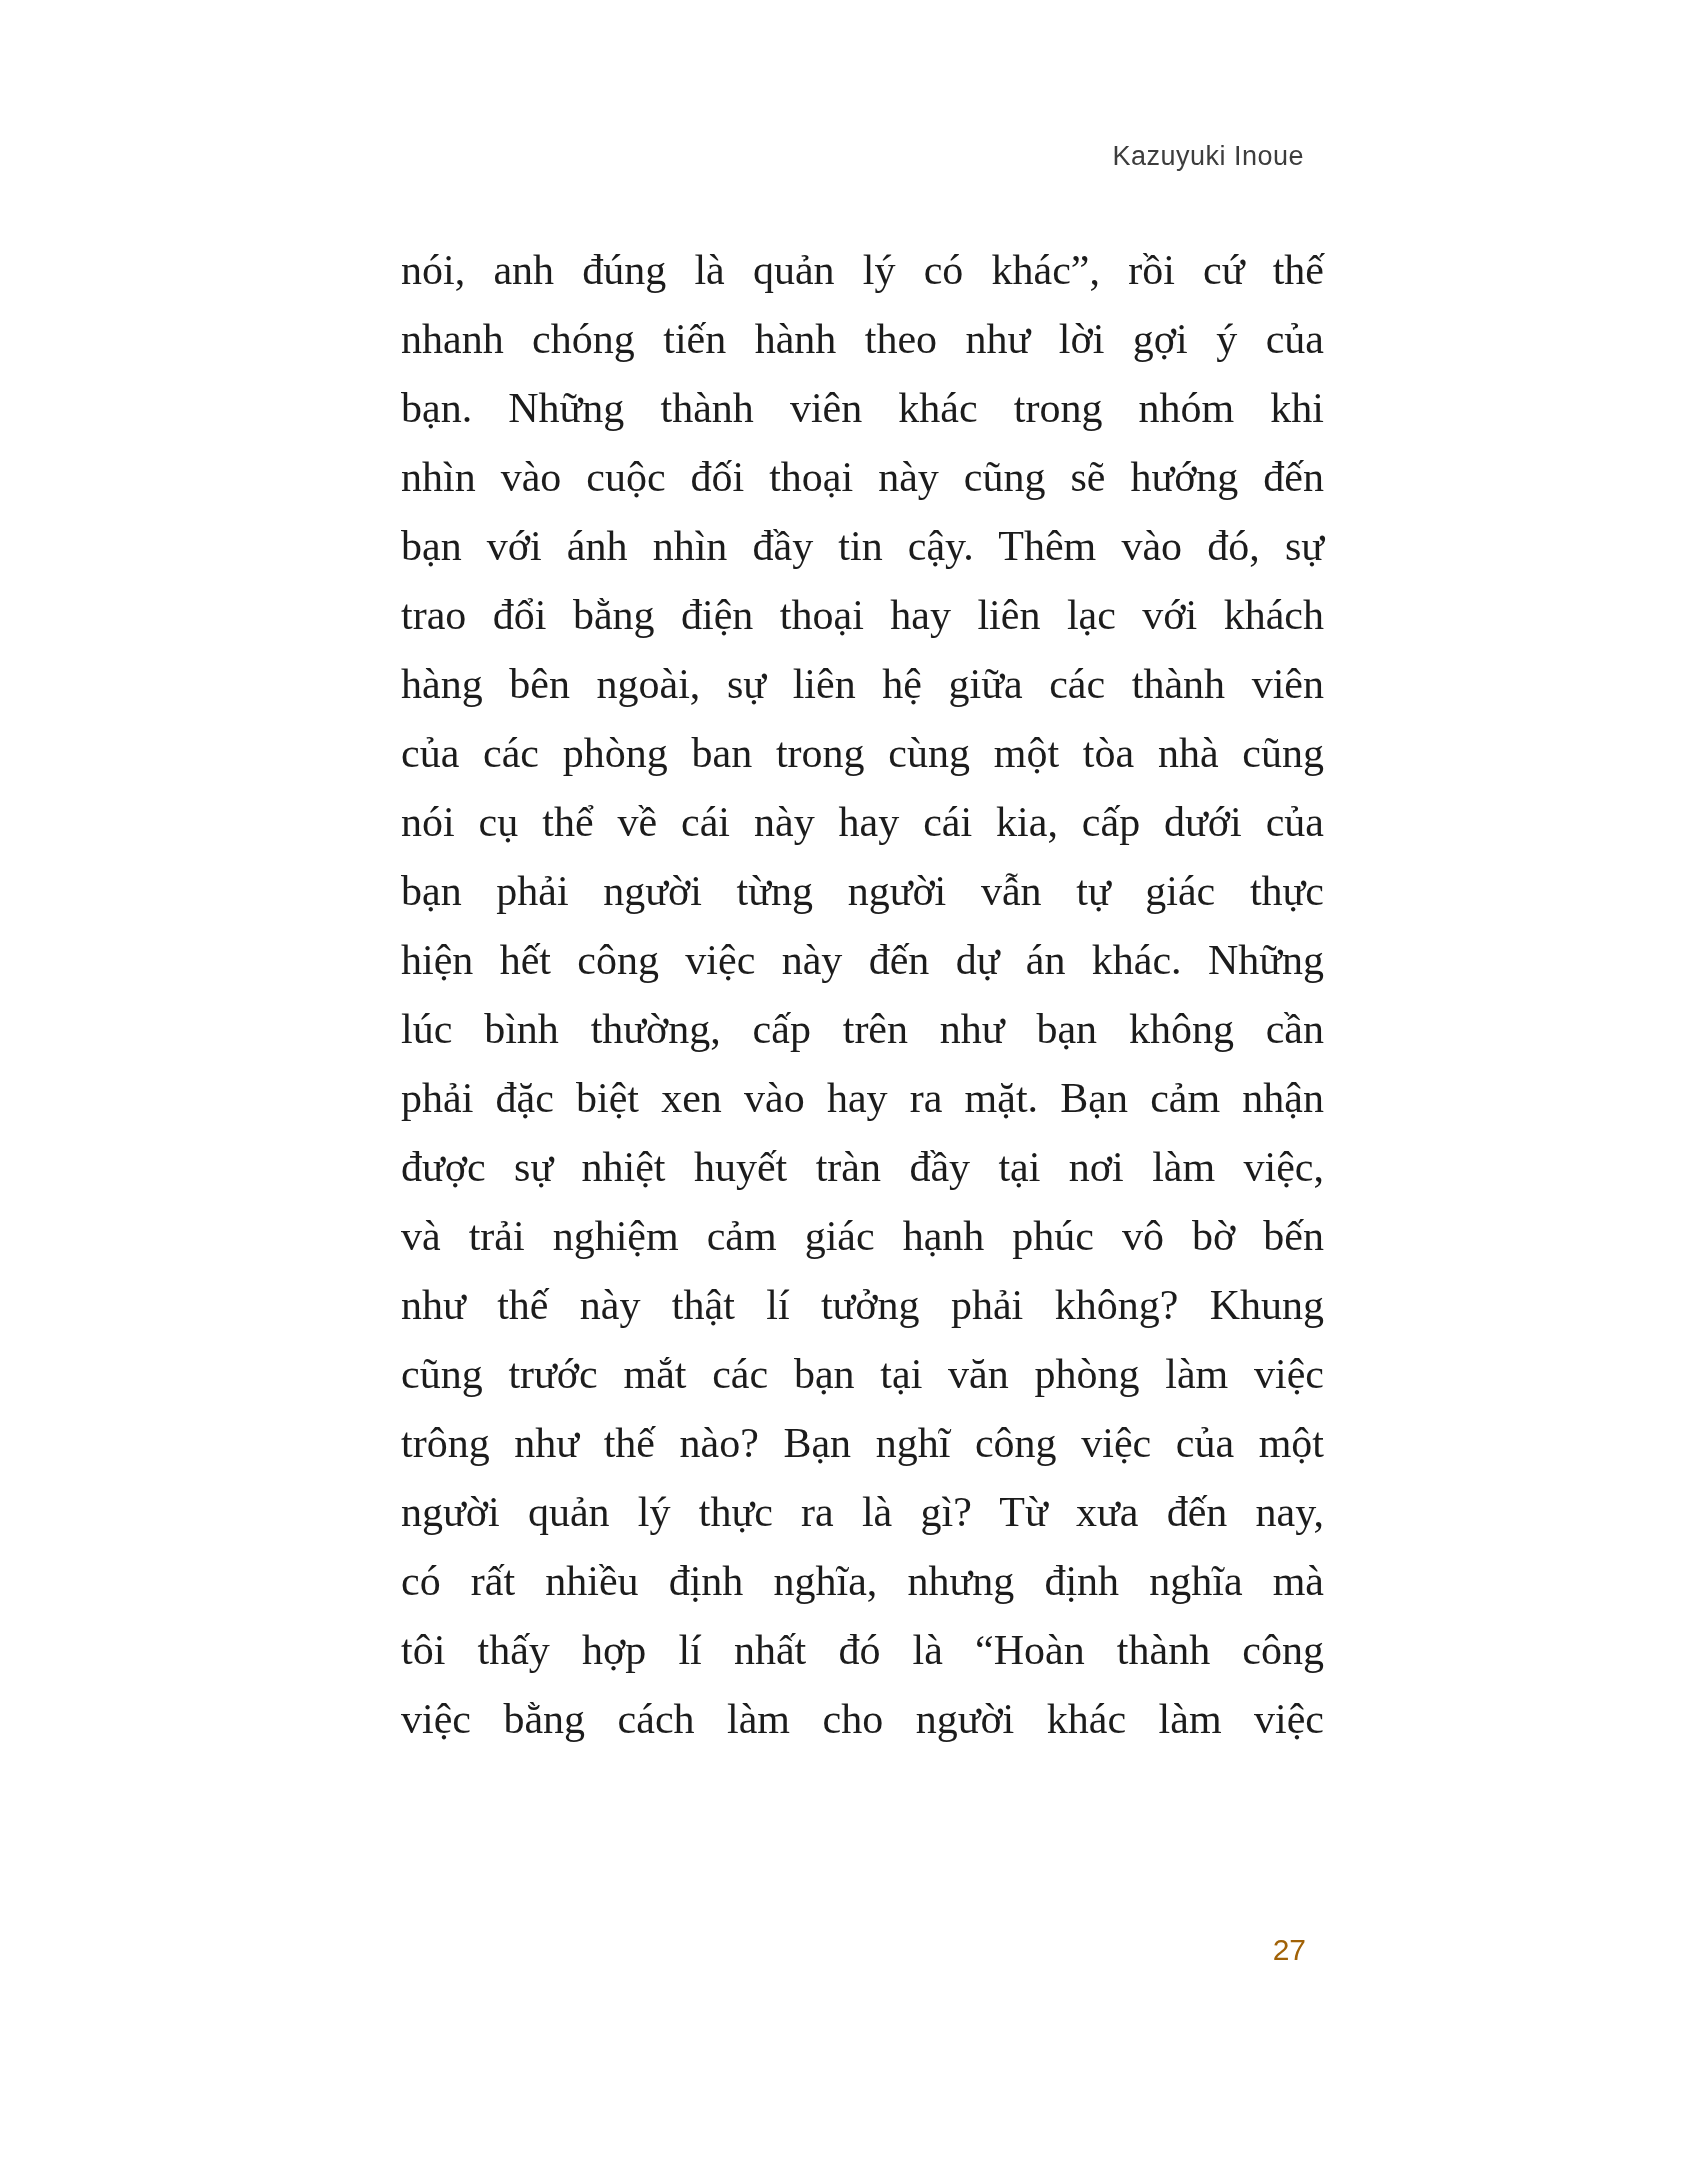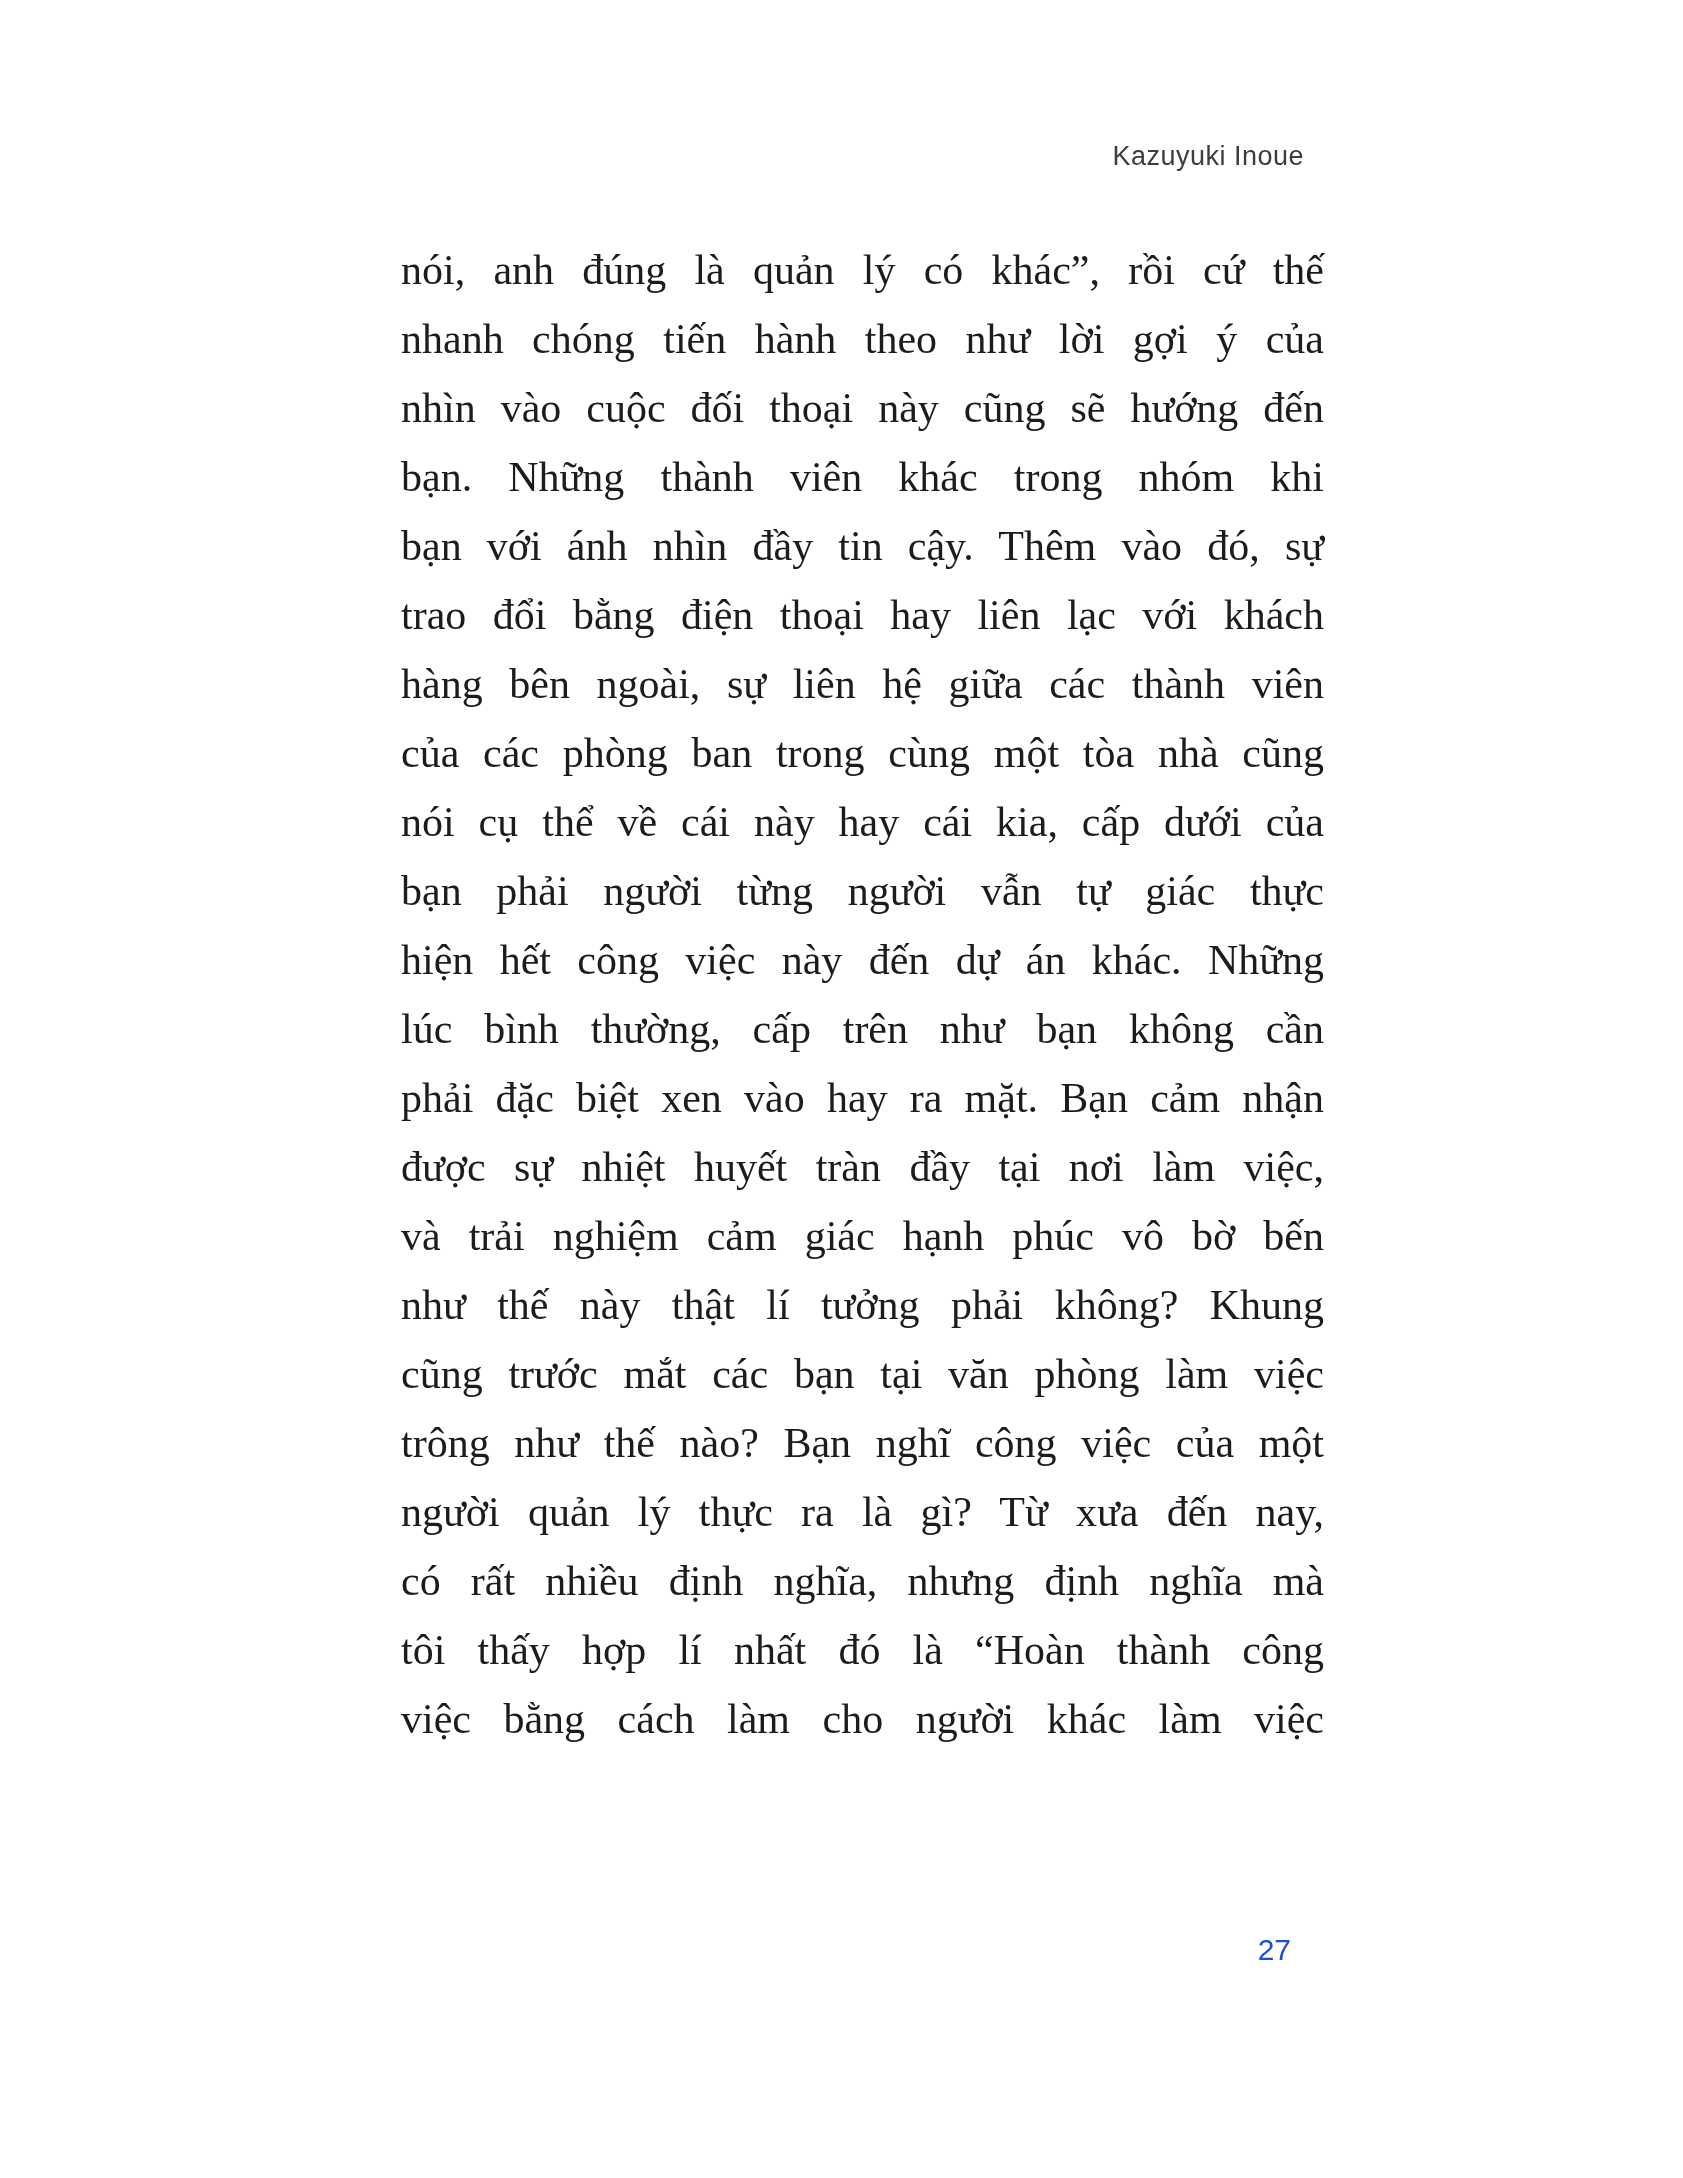--- a/index.html
+++ b/index.html
@@ -36,40 +36,40 @@
     margin-left: 20px;
   }
   .body-text .line {
     text-align: justify;
     text-align-last: justify;
     white-space: normal;
   }
   .page-number {
     position: absolute;
     top: 1933px;
-    right: 391px;
+    right: 376px;
     font-family: "Liberation Sans", sans-serif;
     font-size: 30px;
-    color: #1d4ed8;
+    color: #a16207;
     text-align: right;
     margin-left: 36px;
   }
 </style>
 </head>
 <body>
 
 <div class="page">
 
   <div class="running-header">Kazuyuki Inoue</div>
 
   <div class="body-text">
     <div class="line">nói, anh đúng là quản lý có khác”, rồi cứ thế</div>
     <div class="line">nhanh chóng tiến hành theo như lời gợi ý của</div>
+    <div class="line">bạn. Những thành viên khác trong nhóm khi</div>
     <div class="line">nhìn vào cuộc đối thoại này cũng sẽ hướng đến</div>
-    <div class="line">bạn. Những thành viên khác trong nhóm khi</div>
     <div class="line">bạn với ánh nhìn đầy tin cậy. Thêm vào đó, sự</div>
     <div class="line">trao đổi bằng điện thoại hay liên lạc với khách</div>
     <div class="line">hàng bên ngoài, sự liên hệ giữa các thành viên</div>
     <div class="line">của các phòng ban trong cùng một tòa nhà cũng</div>
     <div class="line">nói cụ thể về cái này hay cái kia, cấp dưới của</div>
     <div class="line">bạn phải người từng người vẫn tự giác thực</div>
     <div class="line">hiện hết công việc này đến dự án khác. Những</div>
     <div class="line">lúc bình thường, cấp trên như bạn không cần</div>
     <div class="line">phải đặc biệt xen vào hay ra mặt. Bạn cảm nhận</div>
     <div class="line">được sự nhiệt huyết tràn đầy tại nơi làm việc,</div>

